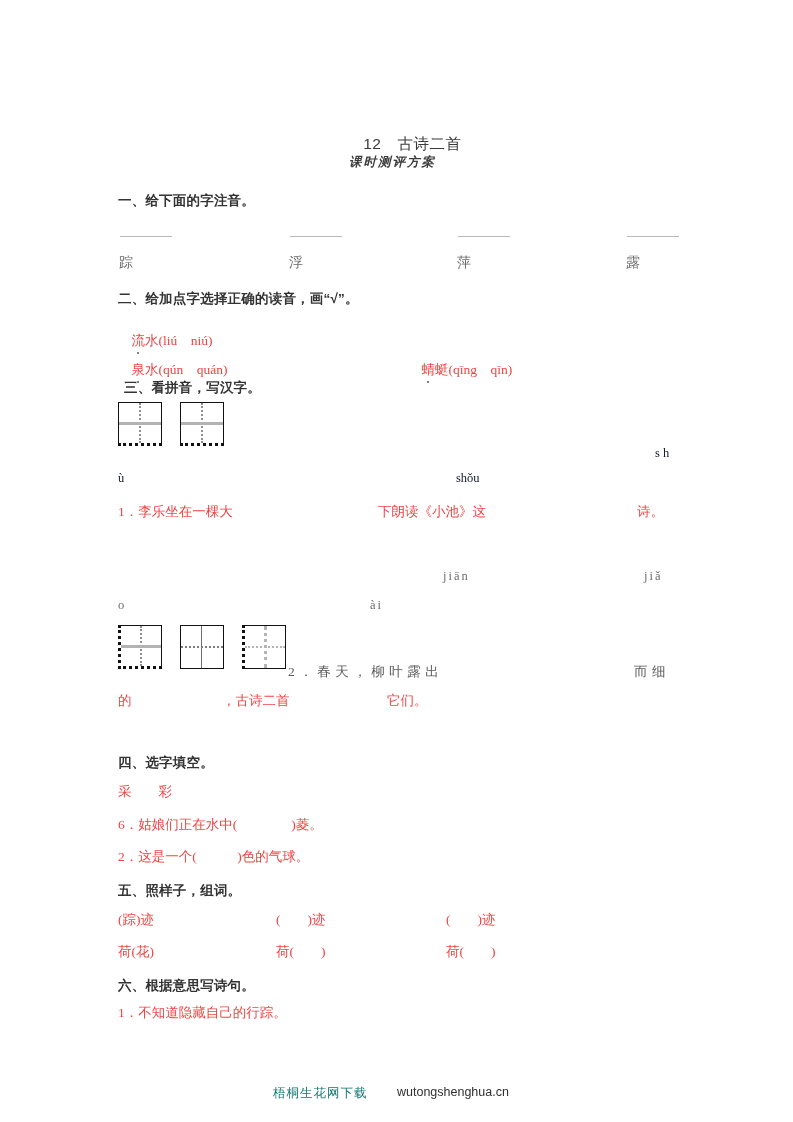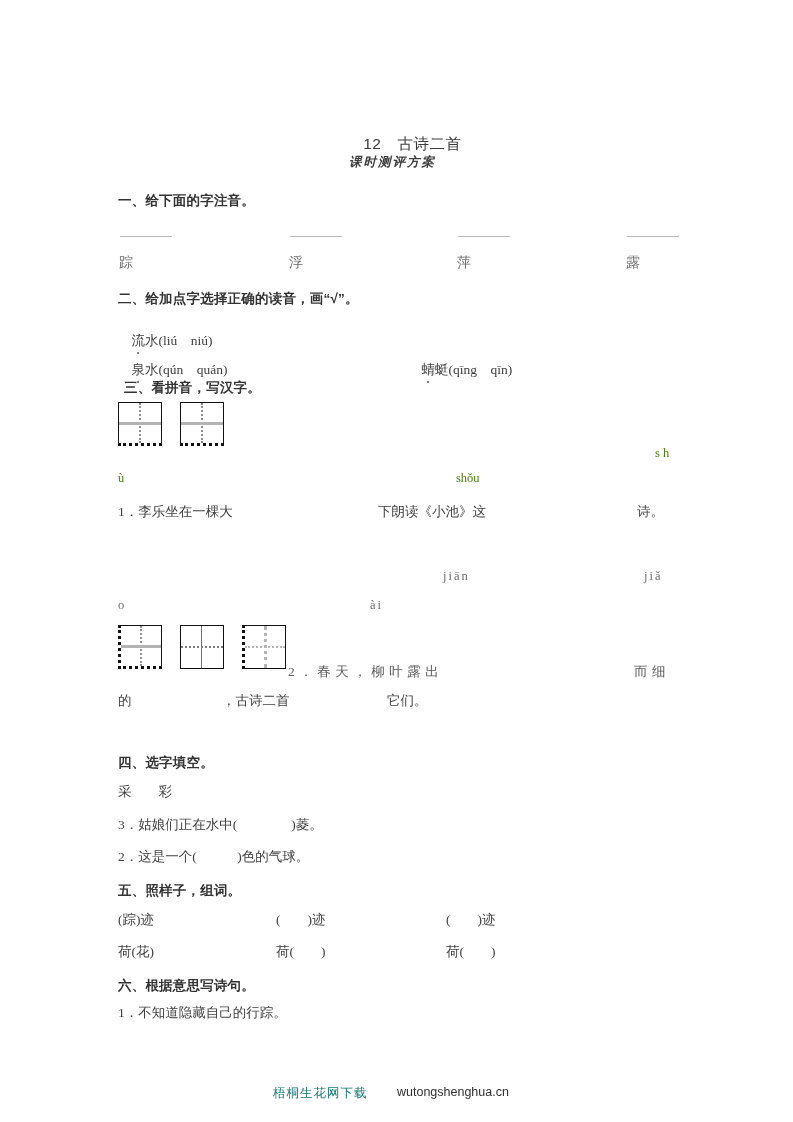--- a/index.html
+++ b/index.html
@@ -47,37 +47,37 @@
     font-size: 13.5px;
     font-weight: bold;
     color: #333333;
     letter-spacing: 0.2px;
   }
 
   
   .body-cn {
     font-family: "Liberation Serif", "DejaVu Serif", serif;
     font-size: 13.5px;
-    color: #404040;
+    color: #ef4444;
   }
   .body-cn-wide {
     font-family: "Liberation Serif", "DejaVu Serif", serif;
     font-size: 13.5px;
     color: #5b5b5b;
     letter-spacing: 4.5px;
   }
   .hanzi-lg {
     font-family: "Liberation Serif", "DejaVu Serif", serif;
     font-size: 14px;
     color: #6a6a6a;
   }
   .pinyin {
     font-family: "Liberation Serif", "DejaVu Serif", serif;
     font-size: 12.5px;
-    color: #4d7c0f;
+    color: #0f172a;
   }
   .pinyin-sp {
     font-family: "Liberation Serif", "DejaVu Serif", serif;
     font-size: 12.5px;
     color: #6d6d6d;
     letter-spacing: 2px;
   }
 
   
   .rule {
@@ -229,21 +229,21 @@
   </div>
 
   <div class="abs body-cn-wide" style="left:288px; top:647px;">2．春天，柳叶露出</div>
   <div class="abs body-cn-wide" style="left:634px; top:647px;">而细</div>
   <div class="abs body-cn" style="left:118px; top:676px;">的</div>
   <div class="abs body-cn" style="left:222px; top:676px;">，古诗二首</div>
   <div class="abs body-cn" style="left:387px; top:676px;">它们。</div>
 
   <div class="abs sec-heading" style="left:118px; top:738px;">四、选字填空。</div>
   <div class="abs body-cn" style="left:118px; top:767px;">采  彩</div>
-  <div class="abs body-cn" style="left:118px; top:800px;">3．姑娘们正在水中(    )菱。</div>
+  <div class="abs body-cn" style="left:118px; top:800px;">6．姑娘们正在水中(    )菱。</div>
   <div class="abs body-cn" style="left:118px; top:832px;">2．这是一个(   )色的气球。</div>
 
   <div class="abs sec-heading" style="left:118px; top:866px;">五、照样子，组词。</div>
 
   <div class="abs body-cn" style="left:118px; top:895px;">(踪)迹</div>
   <div class="abs body-cn" style="left:276px; top:895px;">(  )迹</div>
   <div class="abs body-cn" style="left:446px; top:895px;">(  )迹</div>
 
   <div class="abs body-cn" style="left:118px; top:927px;">荷(花)</div>
   <div class="abs body-cn" style="left:276px; top:927px;">荷(  )</div>

